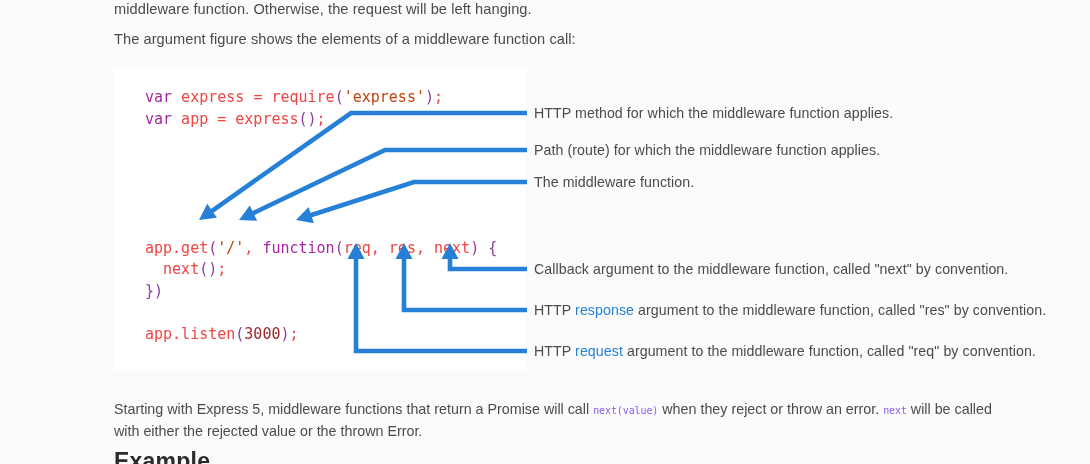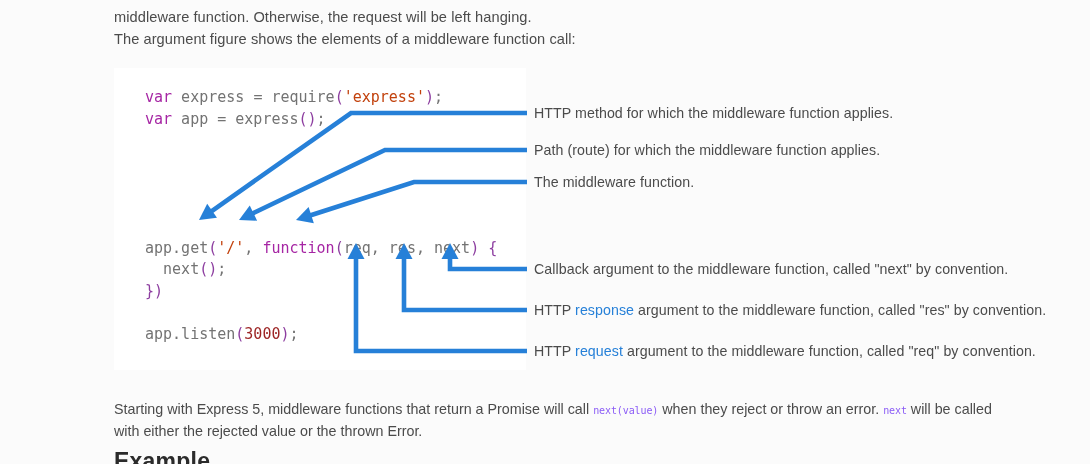--- a/index.html
+++ b/index.html
@@ -24,21 +24,21 @@
   
   .para {
     position: absolute;
     left: 114px;
     font-size: 14.6px;
     line-height: 21px;
     color: #4b4b4b;
     letter-spacing: 0.005em;
     white-space: nowrap;
   }
-  .para-top     { top: -1px; margin-top: 8px;  }
+  .para-top     { top: -1px;  }
   .para-intro   { top: 29px;  }
 
   .para-bottom {
     position: absolute;
     left: 114px;
     top: 399px;
     width: 890px;
     font-size: 14.3px;
     line-height: 21px;
     color: #4b4b4b;
@@ -85,21 +85,21 @@
     line-height: 21.5px;
     color: #222222;
     white-space: pre;
     letter-spacing: 0;
   }
   .code .ln { display: block; height: 21.5px; }
   .kw  { color: #a626a4; }
   .str { color: #c2410c; }
   .pun { color: #8d3ea0; }
   .num { color: #9d2626; margin-top: 30px; }
-  .pln { color: #737373; }
+  .pln { color: #ef4444; }
 
   
   .connectors {
     position: absolute;
     left: 0;
     top: 0;
     width: 976px;
     height: 302px;
     overflow: visible;
   }

